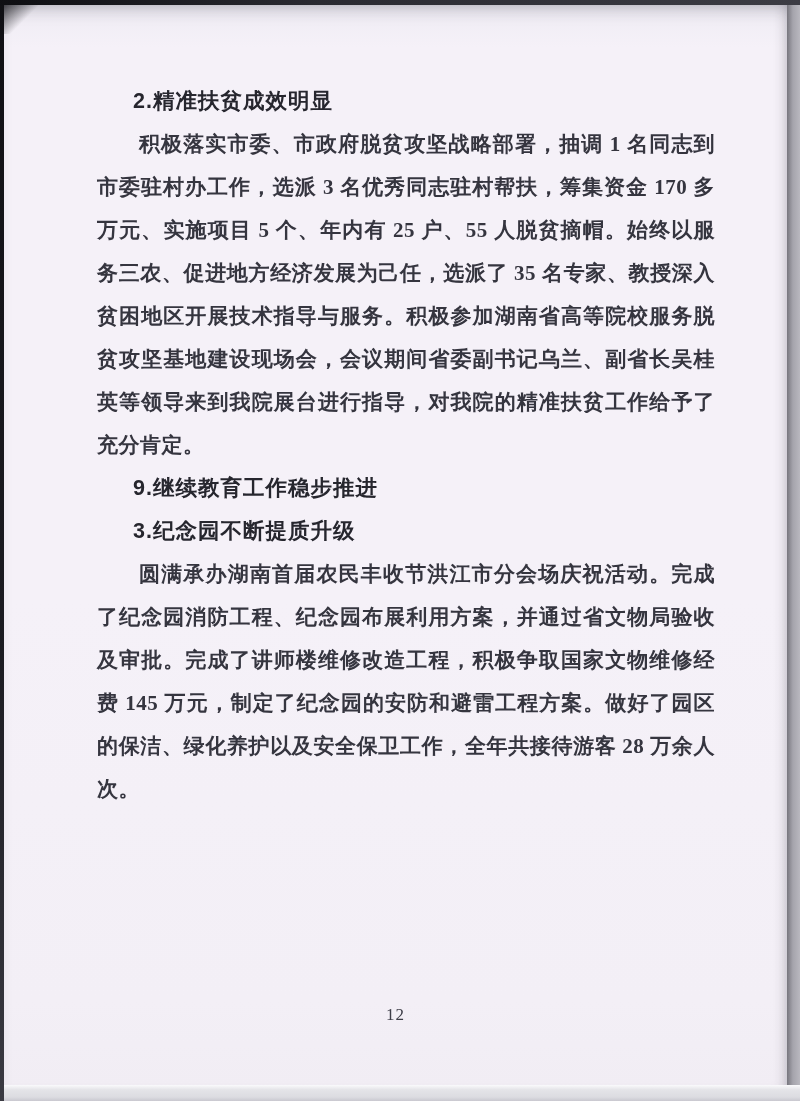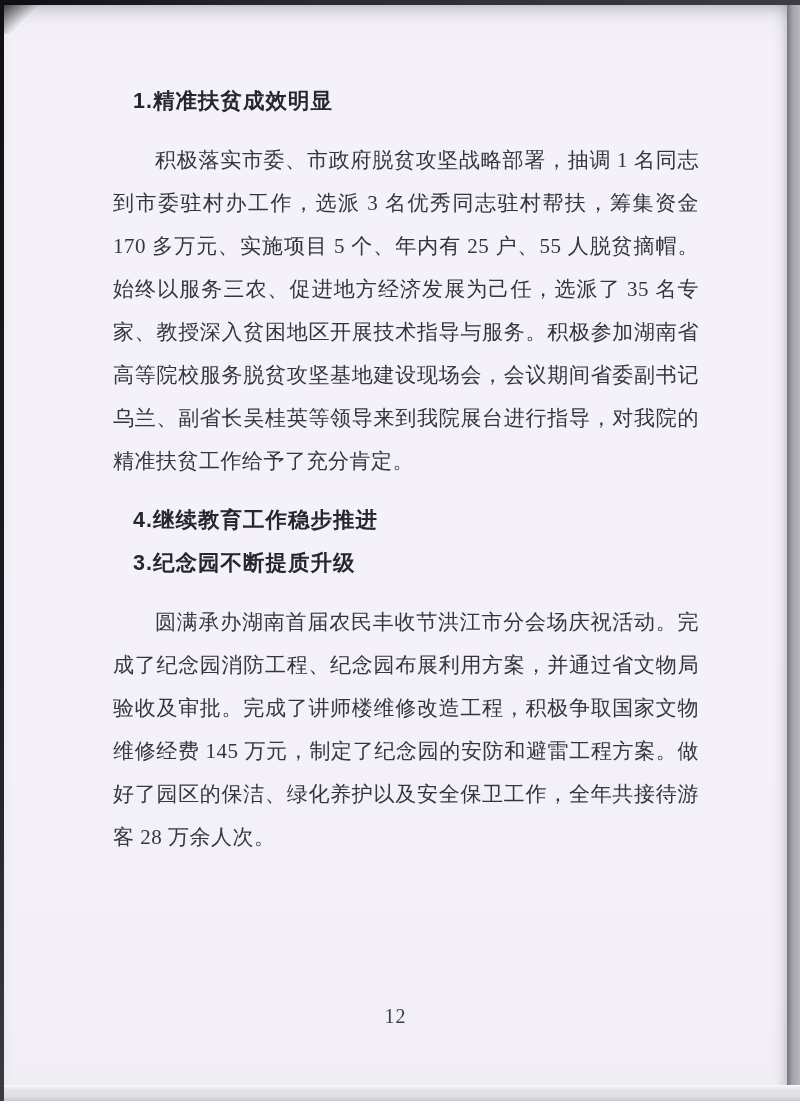--- a/index.html
+++ b/index.html
@@ -70,48 +70,49 @@
   }
   .section-heading {
     margin: 0 0 0 36px;
     font-size: 21.5px;
     font-weight: bold;
     color: #26262e;
     letter-spacing: 1px;
     font-family: "Liberation Sans", "DejaVu Sans", sans-serif;
   }
   .para {
-    margin: 16px;
+    margin: 0;
     text-indent: 2em;
     text-align: justify;
     letter-spacing: 0.5px;
+    font-weight: bold;
   }
   .page-number {
     position: absolute;
     left: 0; top: 1001px;
     width: 100%;
     text-align: center;
-    font-size: 20px;
+    font-size: 17px;
     color: #3c3c46;
     letter-spacing: 1px;
   }
 </style>
 </head>
 <body>
 
 <div class="scan-page">
   <div class="document-content">
 
     <div>
-      <h3 class="section-heading">1.精准扶贫成效明显</h3>
+      <h3 class="section-heading">2.精准扶贫成效明显</h3>
       <p class="para">积极落实市委、市政府脱贫攻坚战略部署，抽调 1 名同志到市委驻村办工作，选派 3 名优秀同志驻村帮扶，筹集资金 170 多万元、实施项目 5 个、年内有 25 户、55 人脱贫摘帽。始终以服务三农、促进地方经济发展为己任，选派了 35 名专家、教授深入贫困地区开展技术指导与服务。积极参加湖南省高等院校服务脱贫攻坚基地建设现场会，会议期间省委副书记乌兰、副省长吴桂英等领导来到我院展台进行指导，对我院的精准扶贫工作给予了充分肯定。</p>
     </div>
 
     <div>
-      <h3 class="section-heading">4.继续教育工作稳步推进</h3>
+      <h3 class="section-heading">9.继续教育工作稳步推进</h3>
     </div>
 
     <div>
       <h3 class="section-heading">3.纪念园不断提质升级</h3>
       <p class="para">圆满承办湖南首届农民丰收节洪江市分会场庆祝活动。完成了纪念园消防工程、纪念园布展利用方案，并通过省文物局验收及审批。完成了讲师楼维修改造工程，积极争取国家文物维修经费 145 万元，制定了纪念园的安防和避雷工程方案。做好了园区的保洁、绿化养护以及安全保卫工作，全年共接待游客 28 万余人次。</p>
     </div>
 
   </div>
 
   <div class="page-number">12</div>

